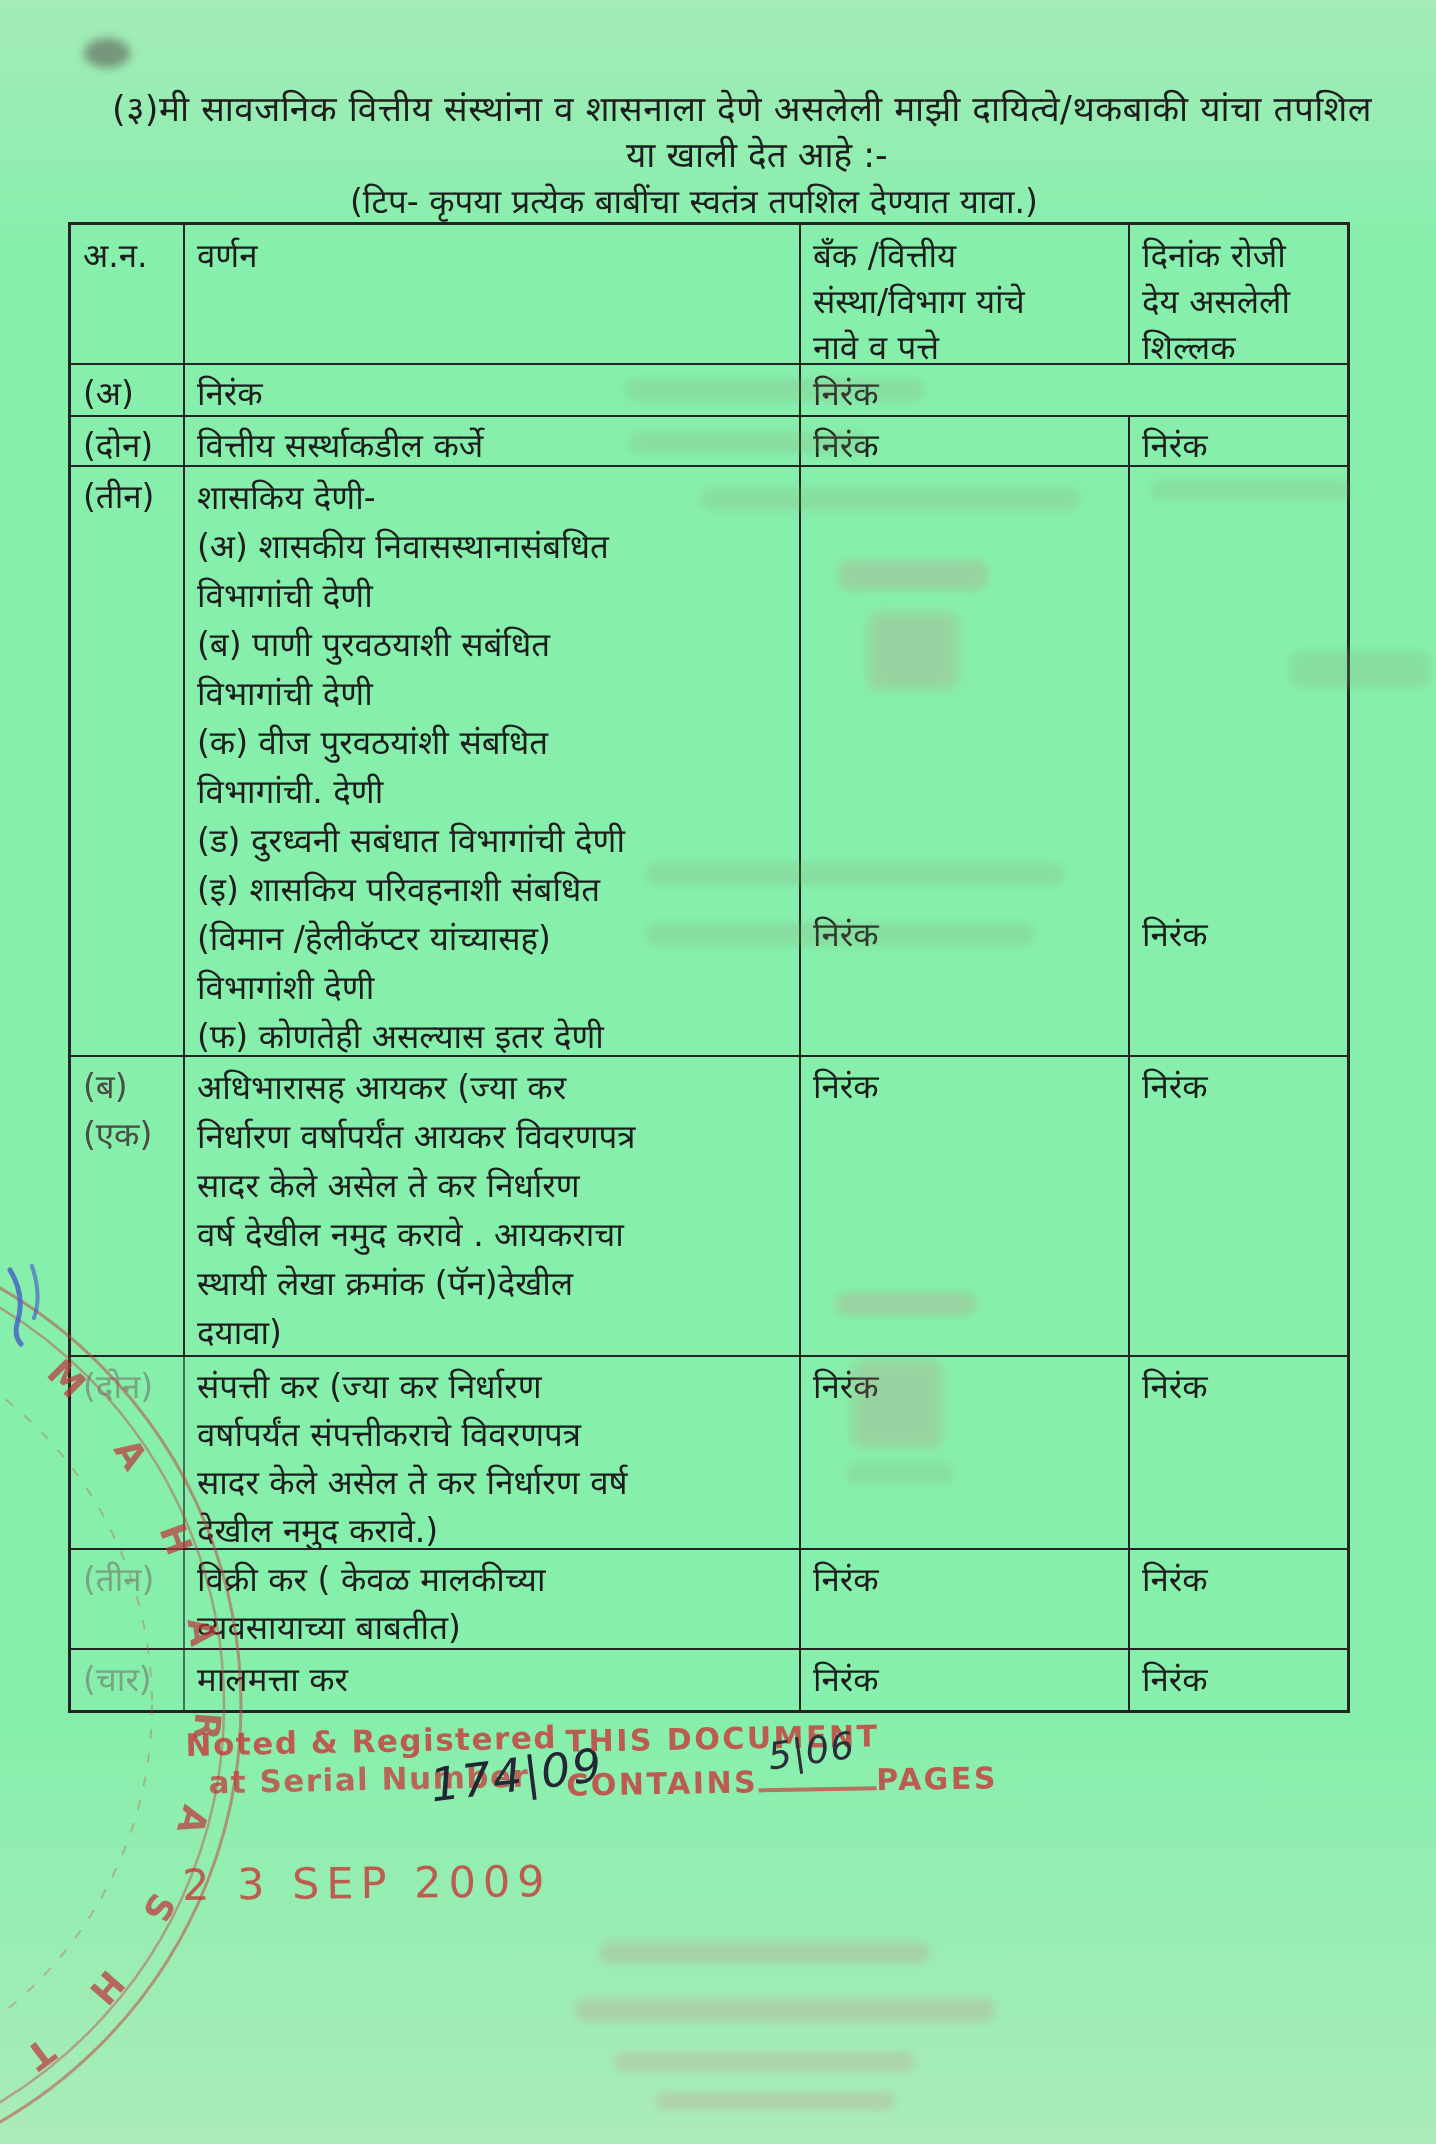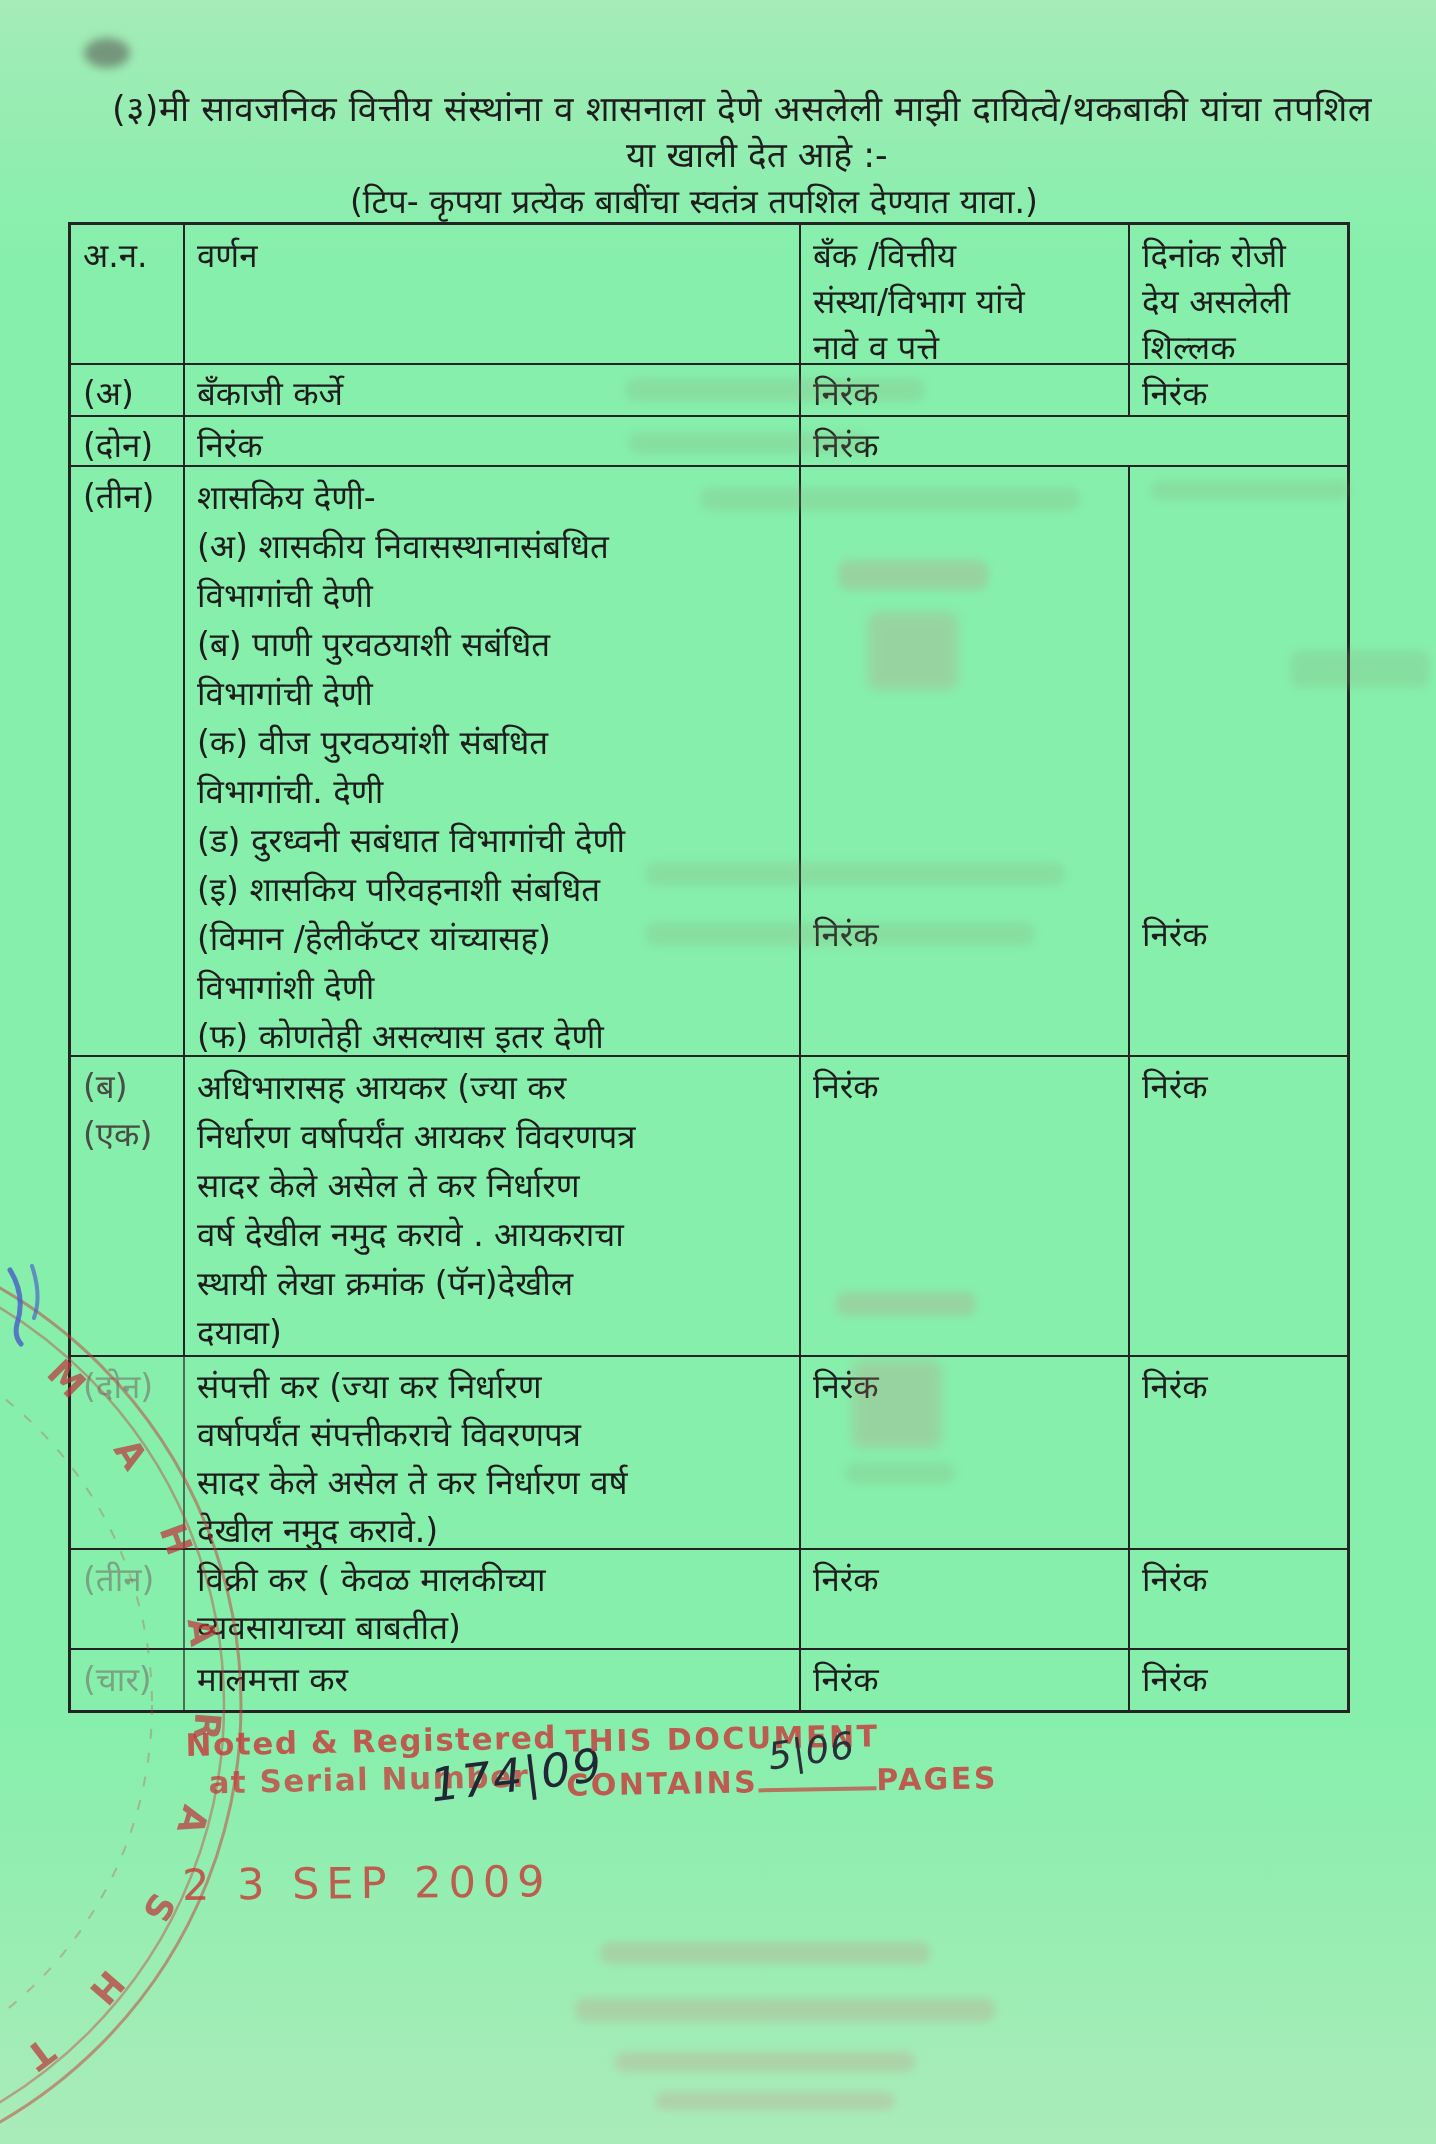--- a/index.html
+++ b/index.html
@@ -79,27 +79,27 @@
       <div class="td">बँक /वित्तीय
 संस्था/विभाग यांचे
 नावे व पत्ते</div>
       <div class="td">दिनांक रोजी
 देय असलेली
 शिल्लक</div>
     </div>
 
     <div class="tr r1">
       <div class="td sr">(अ)(एक)</div>
-      <div class="td desc">बँकाजी कर्जे</div>
       <div class="td val">निरंक</div>
       <div class="td val">निरंक</div>
     </div>
 
     <div class="tr r2">
       <div class="td sr">(दोन)</div>
+      <div class="td desc">वित्तीय सर्स्थाकडील  कर्जे</div>
       <div class="td val">निरंक</div>
       <div class="td val">निरंक</div>
     </div>
 
     <div class="tr r3">
       <div class="td sr">(तीन)</div>
       <div class="td desc">शासकिय देणी-
 (अ) शासकीय निवासस्थानासंबधित
 विभागांची देणी
 (ब) पाणी पुरवठयाशी सबंधित

